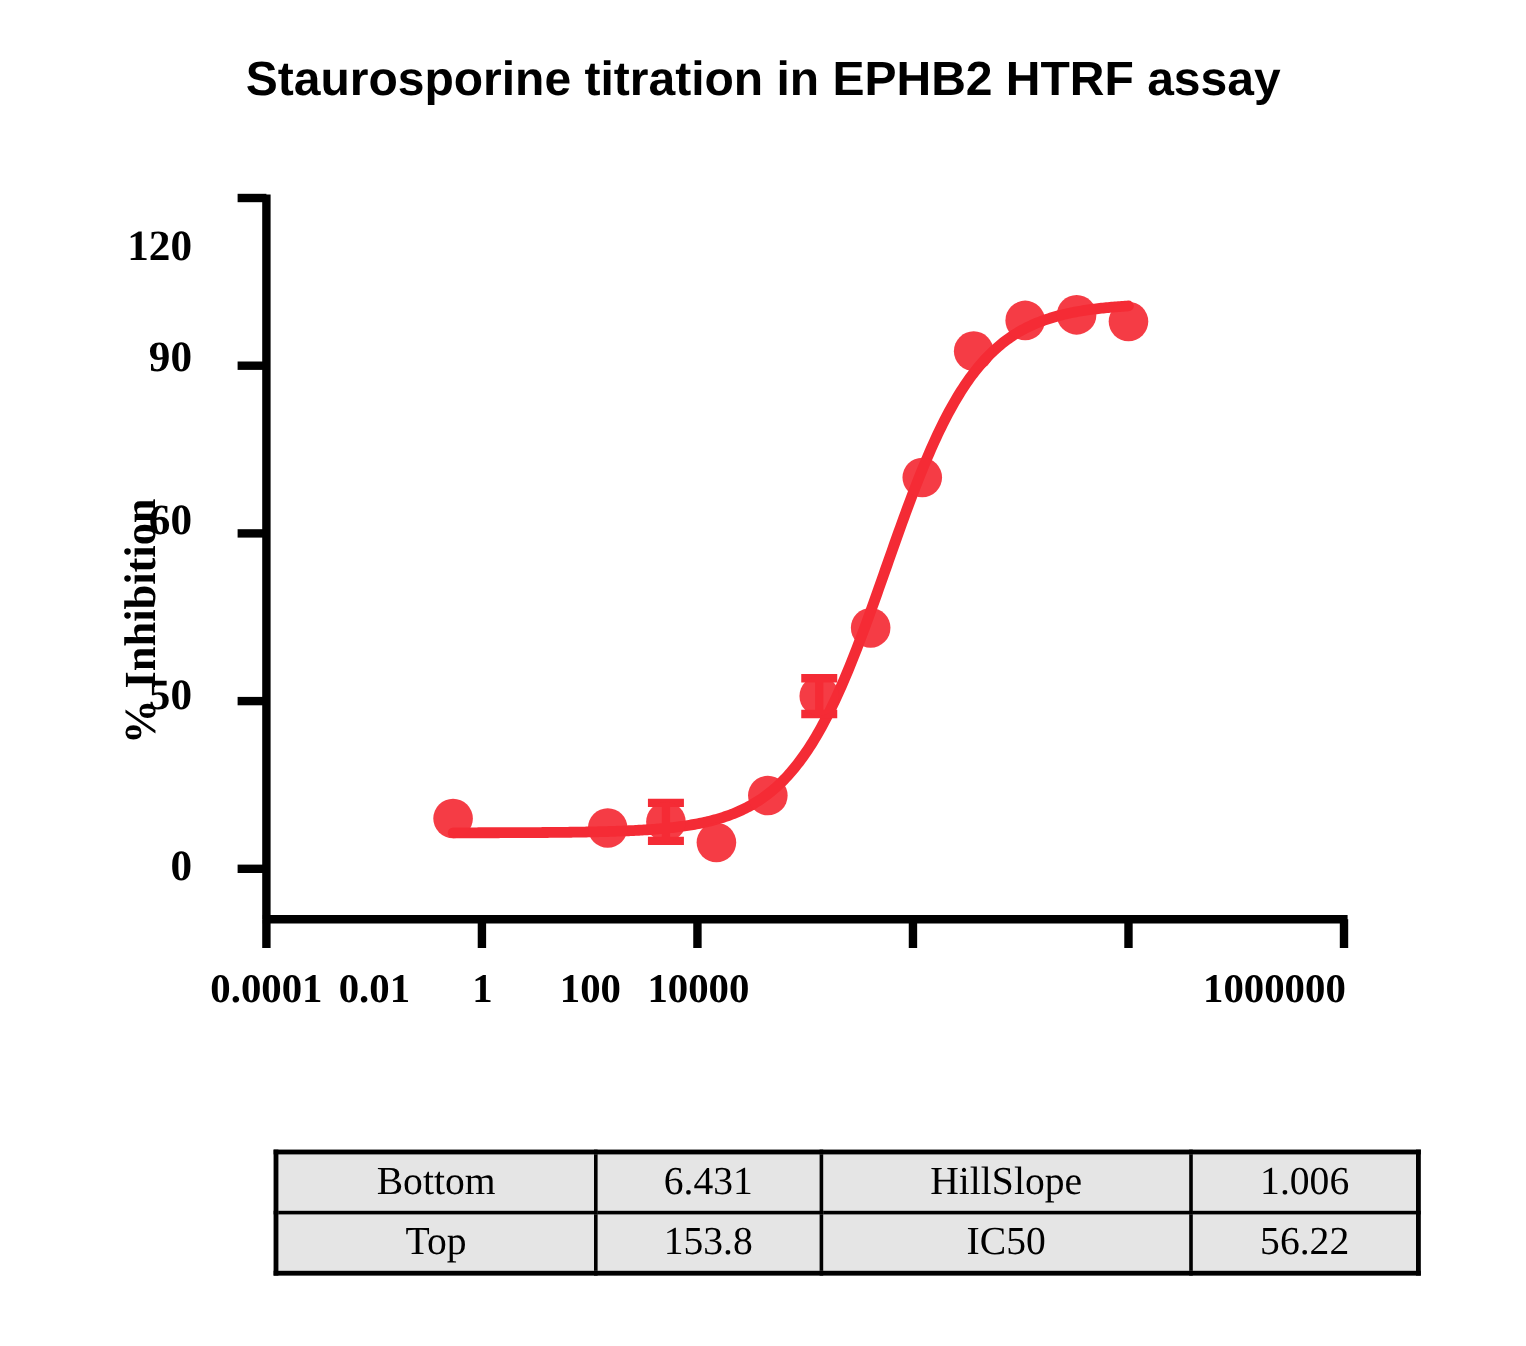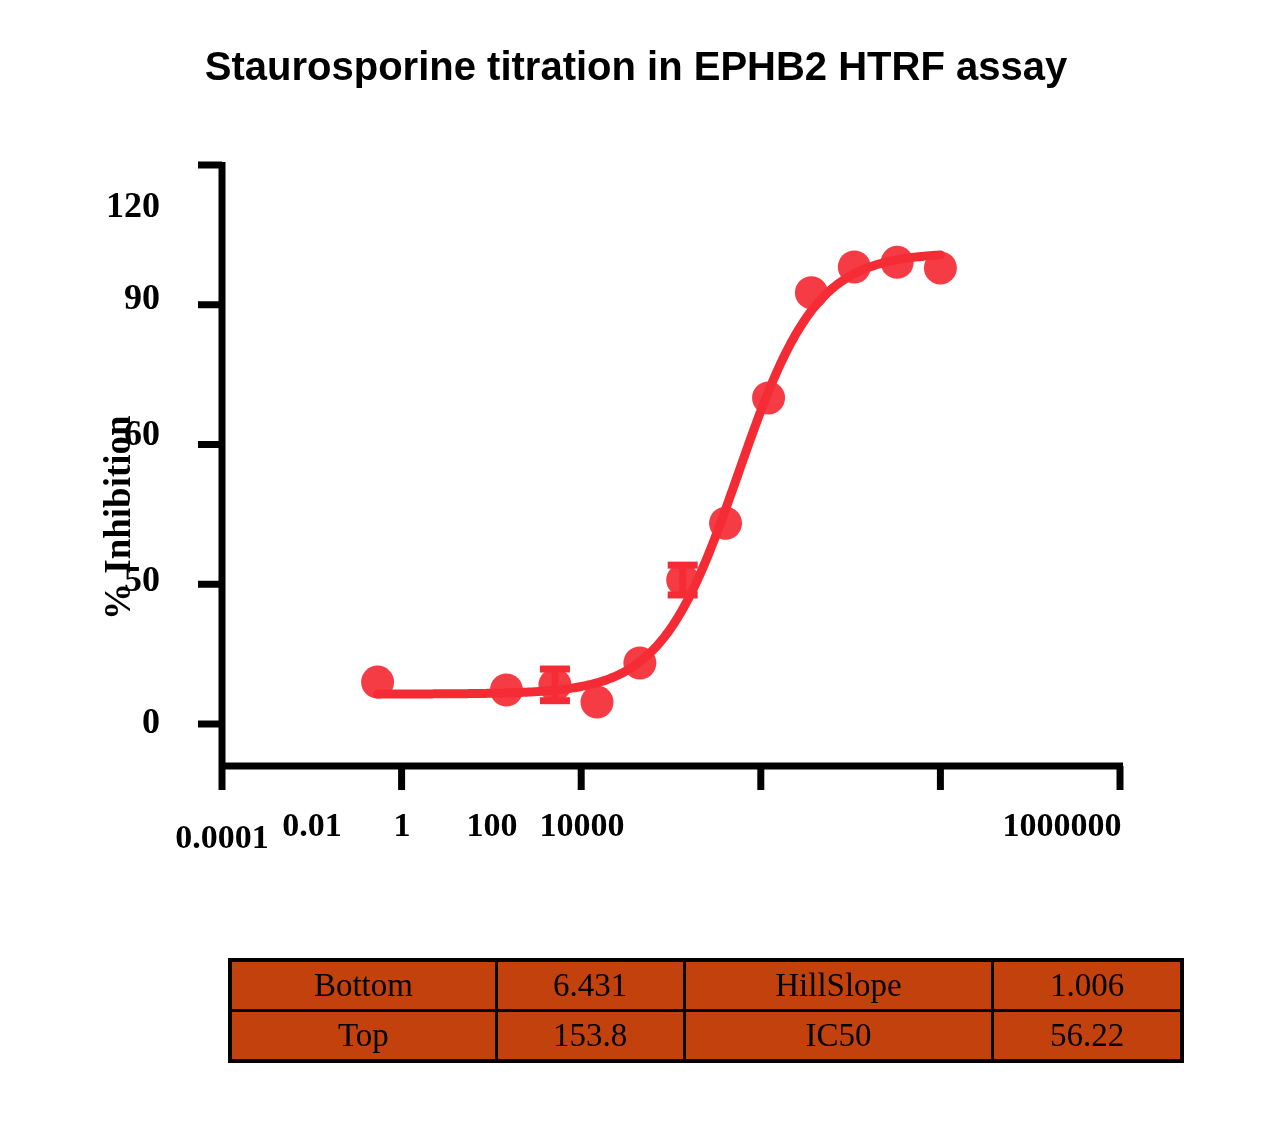--- a/index.html
+++ b/index.html
@@ -68,21 +68,21 @@
     text-align:center;
     top:806px;
   }
 
   table.results{
     position:absolute;
     left:228px;top:958px;
     width:956px;
     border-collapse:collapse;
     border:4px solid #000;
-    background:#c2410c;
+    background:#e5e5e5;
   }
   table.results td{
     border:3px solid #000;
     font-family:"Liberation Serif",serif;
     font-size:33px;
     color:#000;
     text-align:center;
     height:47px;
     padding:0 6px;
     line-height:1.0;
@@ -148,21 +148,21 @@
     </svg>
 
     <div class="ylabel">% Inhibition</div>
 
     <div class="ytick" style="left:40px;top:700px;">0</div>
     <div class="ytick" style="left:40px;top:558px;">50</div>
     <div class="ytick" style="left:40px;top:412px;">60</div>
     <div class="ytick" style="left:40px;top:276px;">90</div>
     <div class="ytick" style="left:40px;top:140px;margin-top:44px;">120</div>
 
-    <div class="xtick" style="left:122px;width:200px;margin-top:12px;">0.0001</div>
+    <div class="xtick" style="left:122px;width:200px;">0.0001</div>
     <div class="xtick" style="left:222px;width:180px;">0.01</div>
     <div class="xtick" style="left:312px;width:180px;">1</div>
     <div class="xtick" style="left:402px;width:180px;">100</div>
     <div class="xtick" style="left:482px;width:200px;">10000</div>
     <div class="xtick" style="left:962px;width:200px;">1000000</div>
   </div>
 
   <table class="results">
     <tbody id="results-body">
         <tr>

